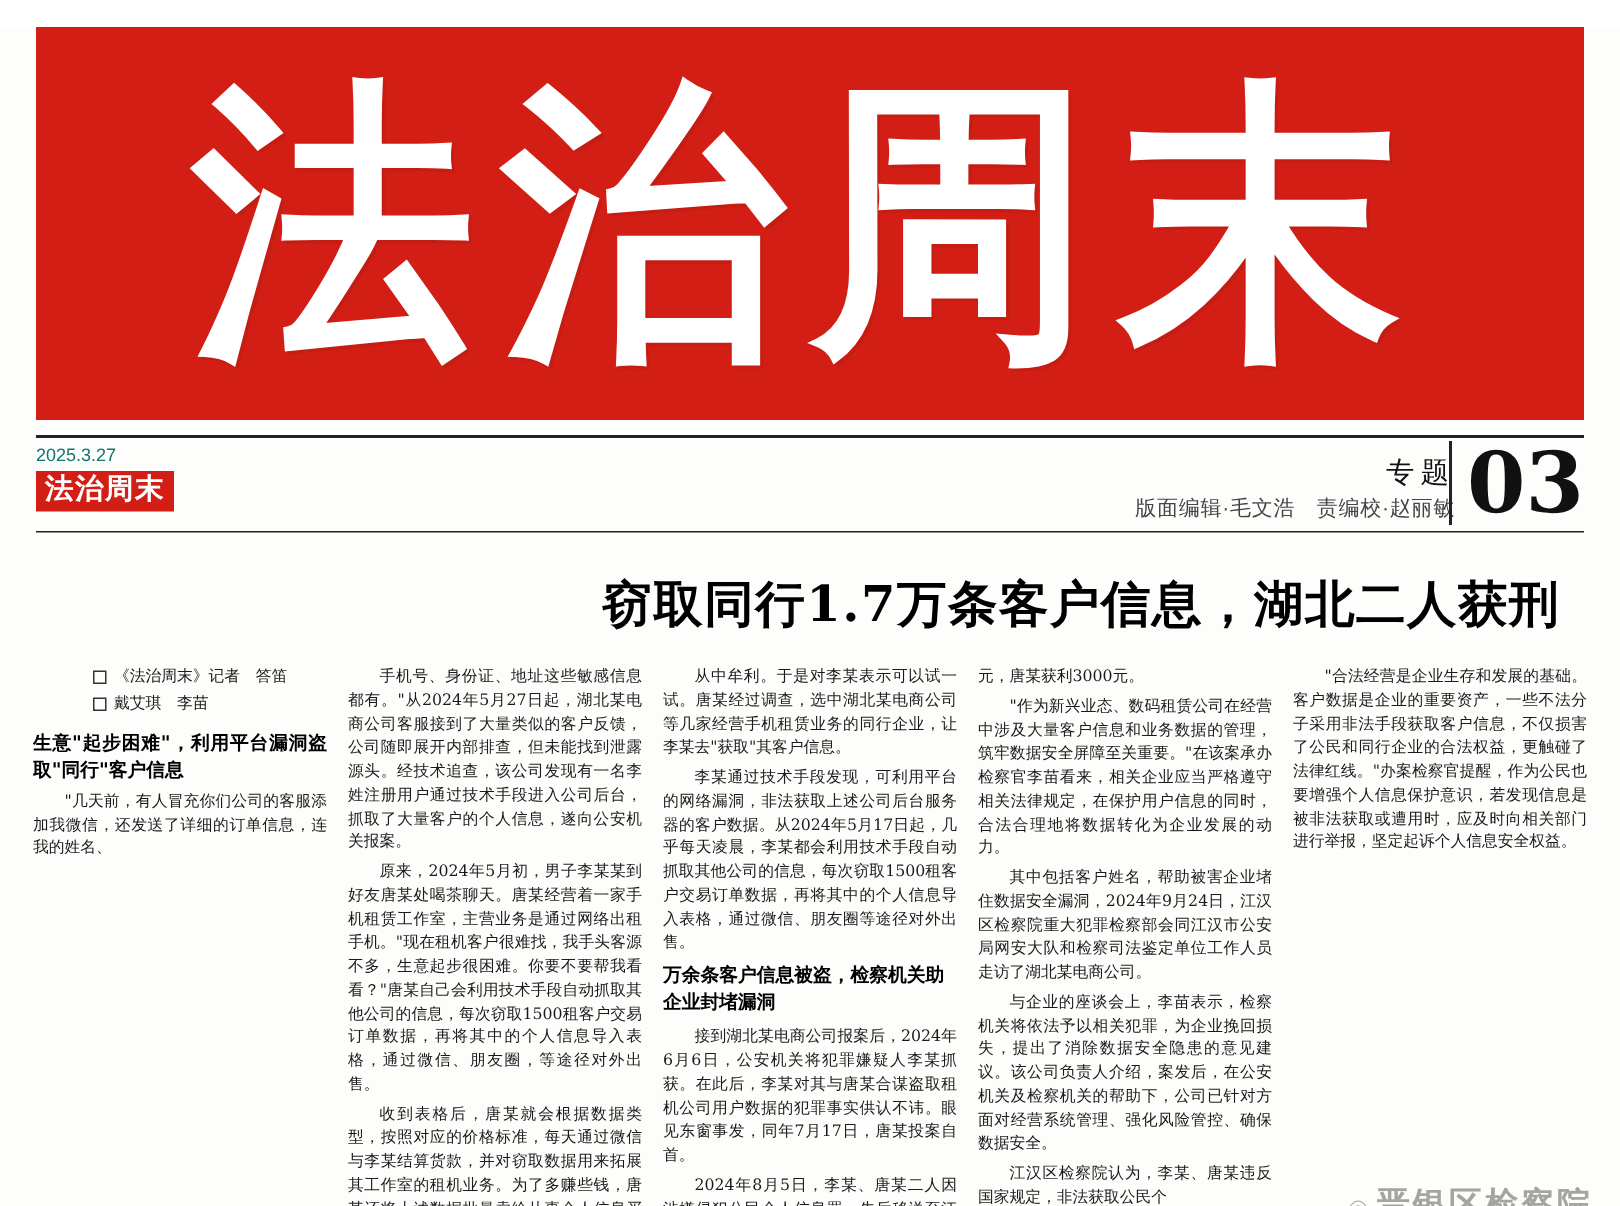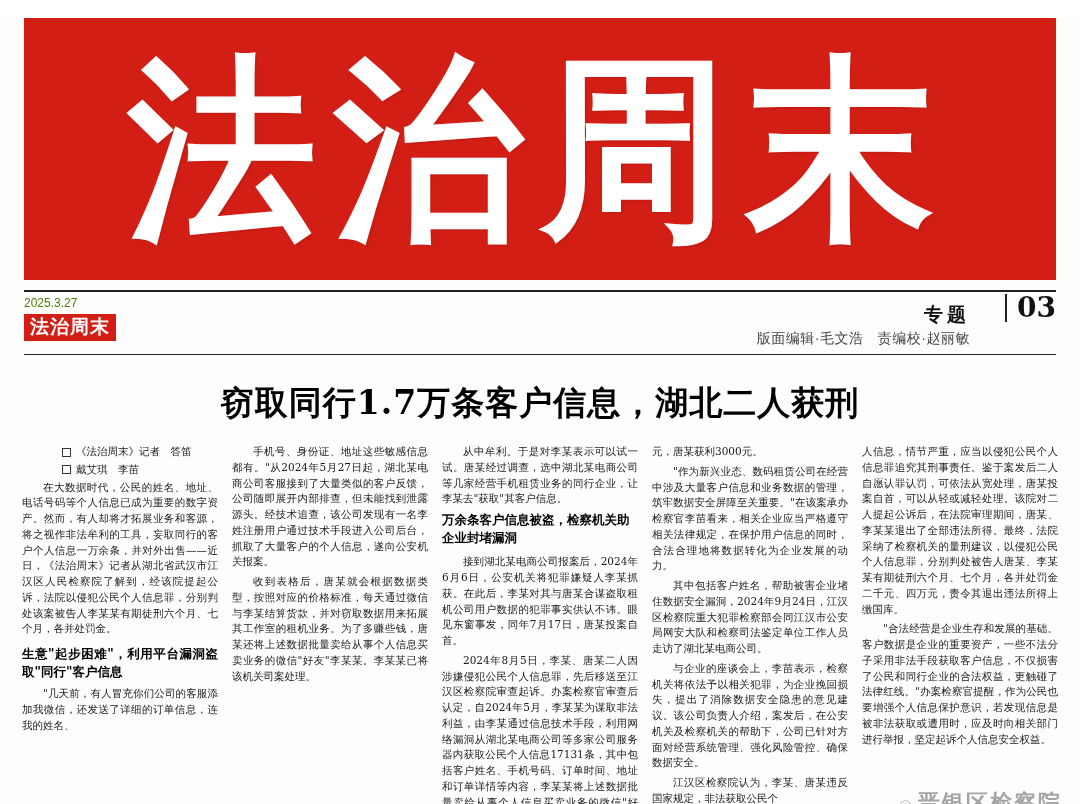--- a/index.html
+++ b/index.html
@@ -52,76 +52,76 @@
   .infobar {
     position: relative;
     margin: 4px 24px 0 24px;
     height: 56px;
   }
   .issue-date {
     position: absolute;
     left: 0;
     top: 0;
     font-size: 12px;
-    color: #4d7c0f;
+    color: #0f766e;
     font-family: "Liberation Sans", sans-serif;
   }
   .logo-small {
     position: absolute;
     left: 0;
     top: 18px;
     background: #d21e15;
     color: #fff;
     font-family: "DejaVu Serif", serif;
     font-weight: bold;
     font-size: 19px;
     letter-spacing: 1px;
     padding: 2px 6px 3px 6px;
     line-height: 1.15;
   }
   .section-label {
     position: absolute;
     right: 86px;
     top: 6px;
     font-size: 19px;
-    font-weight: bold;
+    font-weight: normal;
     letter-spacing: 4px;
     font-family: "DejaVu Serif", serif;
   }
   .credits {
     position: absolute;
     right: 86px;
     top: 34px;
     font-size: 14px;
     color: #444;
     letter-spacing: 0.5px;
     font-family: "Liberation Sans", sans-serif;
     white-space: nowrap;
   }
   .credits span { margin-left: 10px; }
   .page-number {
     position: absolute;
     right: 0;
     top: -2px;
-    font-size: 28px;
+    font-size: 56px;
     font-weight: bold;
     font-family: "DejaVu Serif", serif;
     line-height: 1;
     border-left: 2px solid #222;
     padding-left: 10px;
   }
   .rule-bottom {
     margin: 2px 24px 0 24px;
     border-top: 1px solid #222;
   }
 
   
   .headline {
     margin: 26px 40px 18px 40px;
-    text-align: center;
+    text-align: right;
     font-family: "DejaVu Serif", serif;
     font-weight: bold;
     font-size: 33px;
     letter-spacing: 1px;
     color: #000;
   }
 
   
   .columns {
     margin: 0 22px;
@@ -227,47 +227,47 @@
 
   <div class="columns">
 
     <div class="col">
       <span class="byline-line">
         <span class="box-check"></span><span>《法治周末》记者　答笛</span>
       </span>
       <span class="byline-line">
         <span class="box-check"></span><span>戴艾琪　李苗</span>
       </span>
-      <p>在大数据时代，公民的姓名、地址、电话号码等个人信息已成为重要的数字资产。然而，有人却将才拓展业务和客源，将之视作非法牟利的工具，妄取同行的客户个人信息一万余条，并对外出售——近日，《法治周末》记者从湖北省武汉市江汉区人民检察院了解到，经该院提起公诉，法院以侵犯公民个人信息罪，分别判处该案被告人李某某有期徒刑六个月、七个月，各并处罚金。</p>
       <span class="sub-head">生意"起步困难"，利用平台漏洞盗取"同行"客户信息</span>
       <p>"几天前，有人冒充你们公司的客服添加我微信，还发送了详细的订单信息，连我的姓名、</p>
     </div>
 
     <div class="col">
       <p>手机号、身份证、地址这些敏感信息都有。"从2024年5月27日起，湖北某电商公司客服接到了大量类似的客户反馈，公司随即展开内部排查，但未能找到泄露源头。经技术追查，该公司发现有一名李姓注册用户通过技术手段进入公司后台，抓取了大量客户的个人信息，遂向公安机关报案。</p>
+      <p>原来，2024年5月初，男子李某某到好友唐某处喝茶聊天。唐某经营着一家手机租赁工作室，主营业务是通过网络出租手机。"现在租机客户很难找，我手头客源不多，生意起步很困难。你要不要帮我看看？"唐某自己会利用技术手段自动抓取其他公司的信息，每次窃取1500租客户交易订单数据，再将其中的个人信息导入表格，通过微信、朋友圈，等途径对外出售。</p>
       <p>收到表格后，唐某就会根据数据类型，按照对应的价格标准，每天通过微信与李某结算货款，并对窃取数据用来拓展其工作室的租机业务。为了多赚些钱，唐某还将上述数据批量卖给从事个人信息买卖业务的微信"好友"李某某。李某某已将该机关司案处理。</p>
     </div>
 
     <div class="col">
       <p>从中牟利。于是对李某表示可以试一试。唐某经过调查，选中湖北某电商公司等几家经营手机租赁业务的同行企业，让李某去"获取"其客户信息。</p>
+      <p>李某通过技术手段发现，可利用平台的网络漏洞，非法获取上述公司后台服务器的客户数据。从2024年5月17日起，几乎每天凌晨，李某都会利用技术手段自动抓取其他公司的信息，每次窃取1500租客户交易订单数据，再将其中的个人信息导入表格，通过微信、朋友圈等途径对外出售。</p>
       <span class="sub-head-center">万余条客户信息被盗，检察机关助企业封堵漏洞</span>
       <p>接到湖北某电商公司报案后，2024年6月6日，公安机关将犯罪嫌疑人李某抓获。在此后，李某对其与唐某合谋盗取租机公司用户数据的犯罪事实供认不讳。眼见东窗事发，同年7月17日，唐某投案自首。</p>
       <p>2024年8月5日，李某、唐某二人因涉嫌侵犯公民个人信息罪，先后移送至江汉区检察院审查起诉。办案检察官审查后认定，自2024年5月，李某某为谋取非法利益，由李某通过信息技术手段，利用网络漏洞从湖北某电商公司等多家公司服务器内获取公民个人信息17131条，其中包括客户姓名、手机号码、订单时间、地址和订单详情等内容，李某某将上述数据批量卖给从事个人信息买卖业务的微信"好友"李某某。李某从中获利39万余</p>
     </div>
 
     <div class="col">
       <p class="noindent">元，唐某获利3000元。</p>
       <p>"作为新兴业态、数码租赁公司在经营中涉及大量客户信息和业务数据的管理，筑牢数据安全屏障至关重要。"在该案承办检察官李苗看来，相关企业应当严格遵守相关法律规定，在保护用户信息的同时，合法合理地将数据转化为企业发展的动力。</p>
       <p>其中包括客户姓名，帮助被害企业堵住数据安全漏洞，2024年9月24日，江汉区检察院重大犯罪检察部会同江汉市公安局网安大队和检察司法鉴定单位工作人员走访了湖北某电商公司。</p>
       <p>与企业的座谈会上，李苗表示，检察机关将依法予以相关犯罪，为企业挽回损失，提出了消除数据安全隐患的意见建议。该公司负责人介绍，案发后，在公安机关及检察机关的帮助下，公司已针对方面对经营系统管理、强化风险管控、确保数据安全。</p>
       <p>江汉区检察院认为，李某、唐某违反国家规定，非法获取公民个</p>
     </div>
 
     <div class="col">
-      <p class="noindent">人信息，情节严重，应当以侵犯公民个人信息罪追究其刑事责任。鉴于案发后二人自愿认罪认罚，可依法从宽处理，唐某投案自首，可以从轻或减轻处理。该院对二人提起公诉后，在法院审理期间，唐某、李某某退出了全部违法所得。最终，法院采纳了检察机关的量刑建议，以侵犯公民个人信息罪，分别判处被告人唐某、李某某有期徒刑六个月、七个月，各并处罚金二千元、四万元，责令其退出违法所得上缴国库。</p>
       <p>"合法经营是企业生存和发展的基础。客户数据是企业的重要资产，一些不法分子采用非法手段获取客户信息，不仅损害了公民和同行企业的合法权益，更触碰了法律红线。"办案检察官提醒，作为公民也要增强个人信息保护意识，若发现信息是被非法获取或遭用时，应及时向相关部门进行举报，坚定起诉个人信息安全权益。</p>
     </div>
 
   </div>
 
   <div class="watermark">
     <span class="wm-mark">◎</span><span>晋银区检察院</span>
   </div>
 
 </div>

